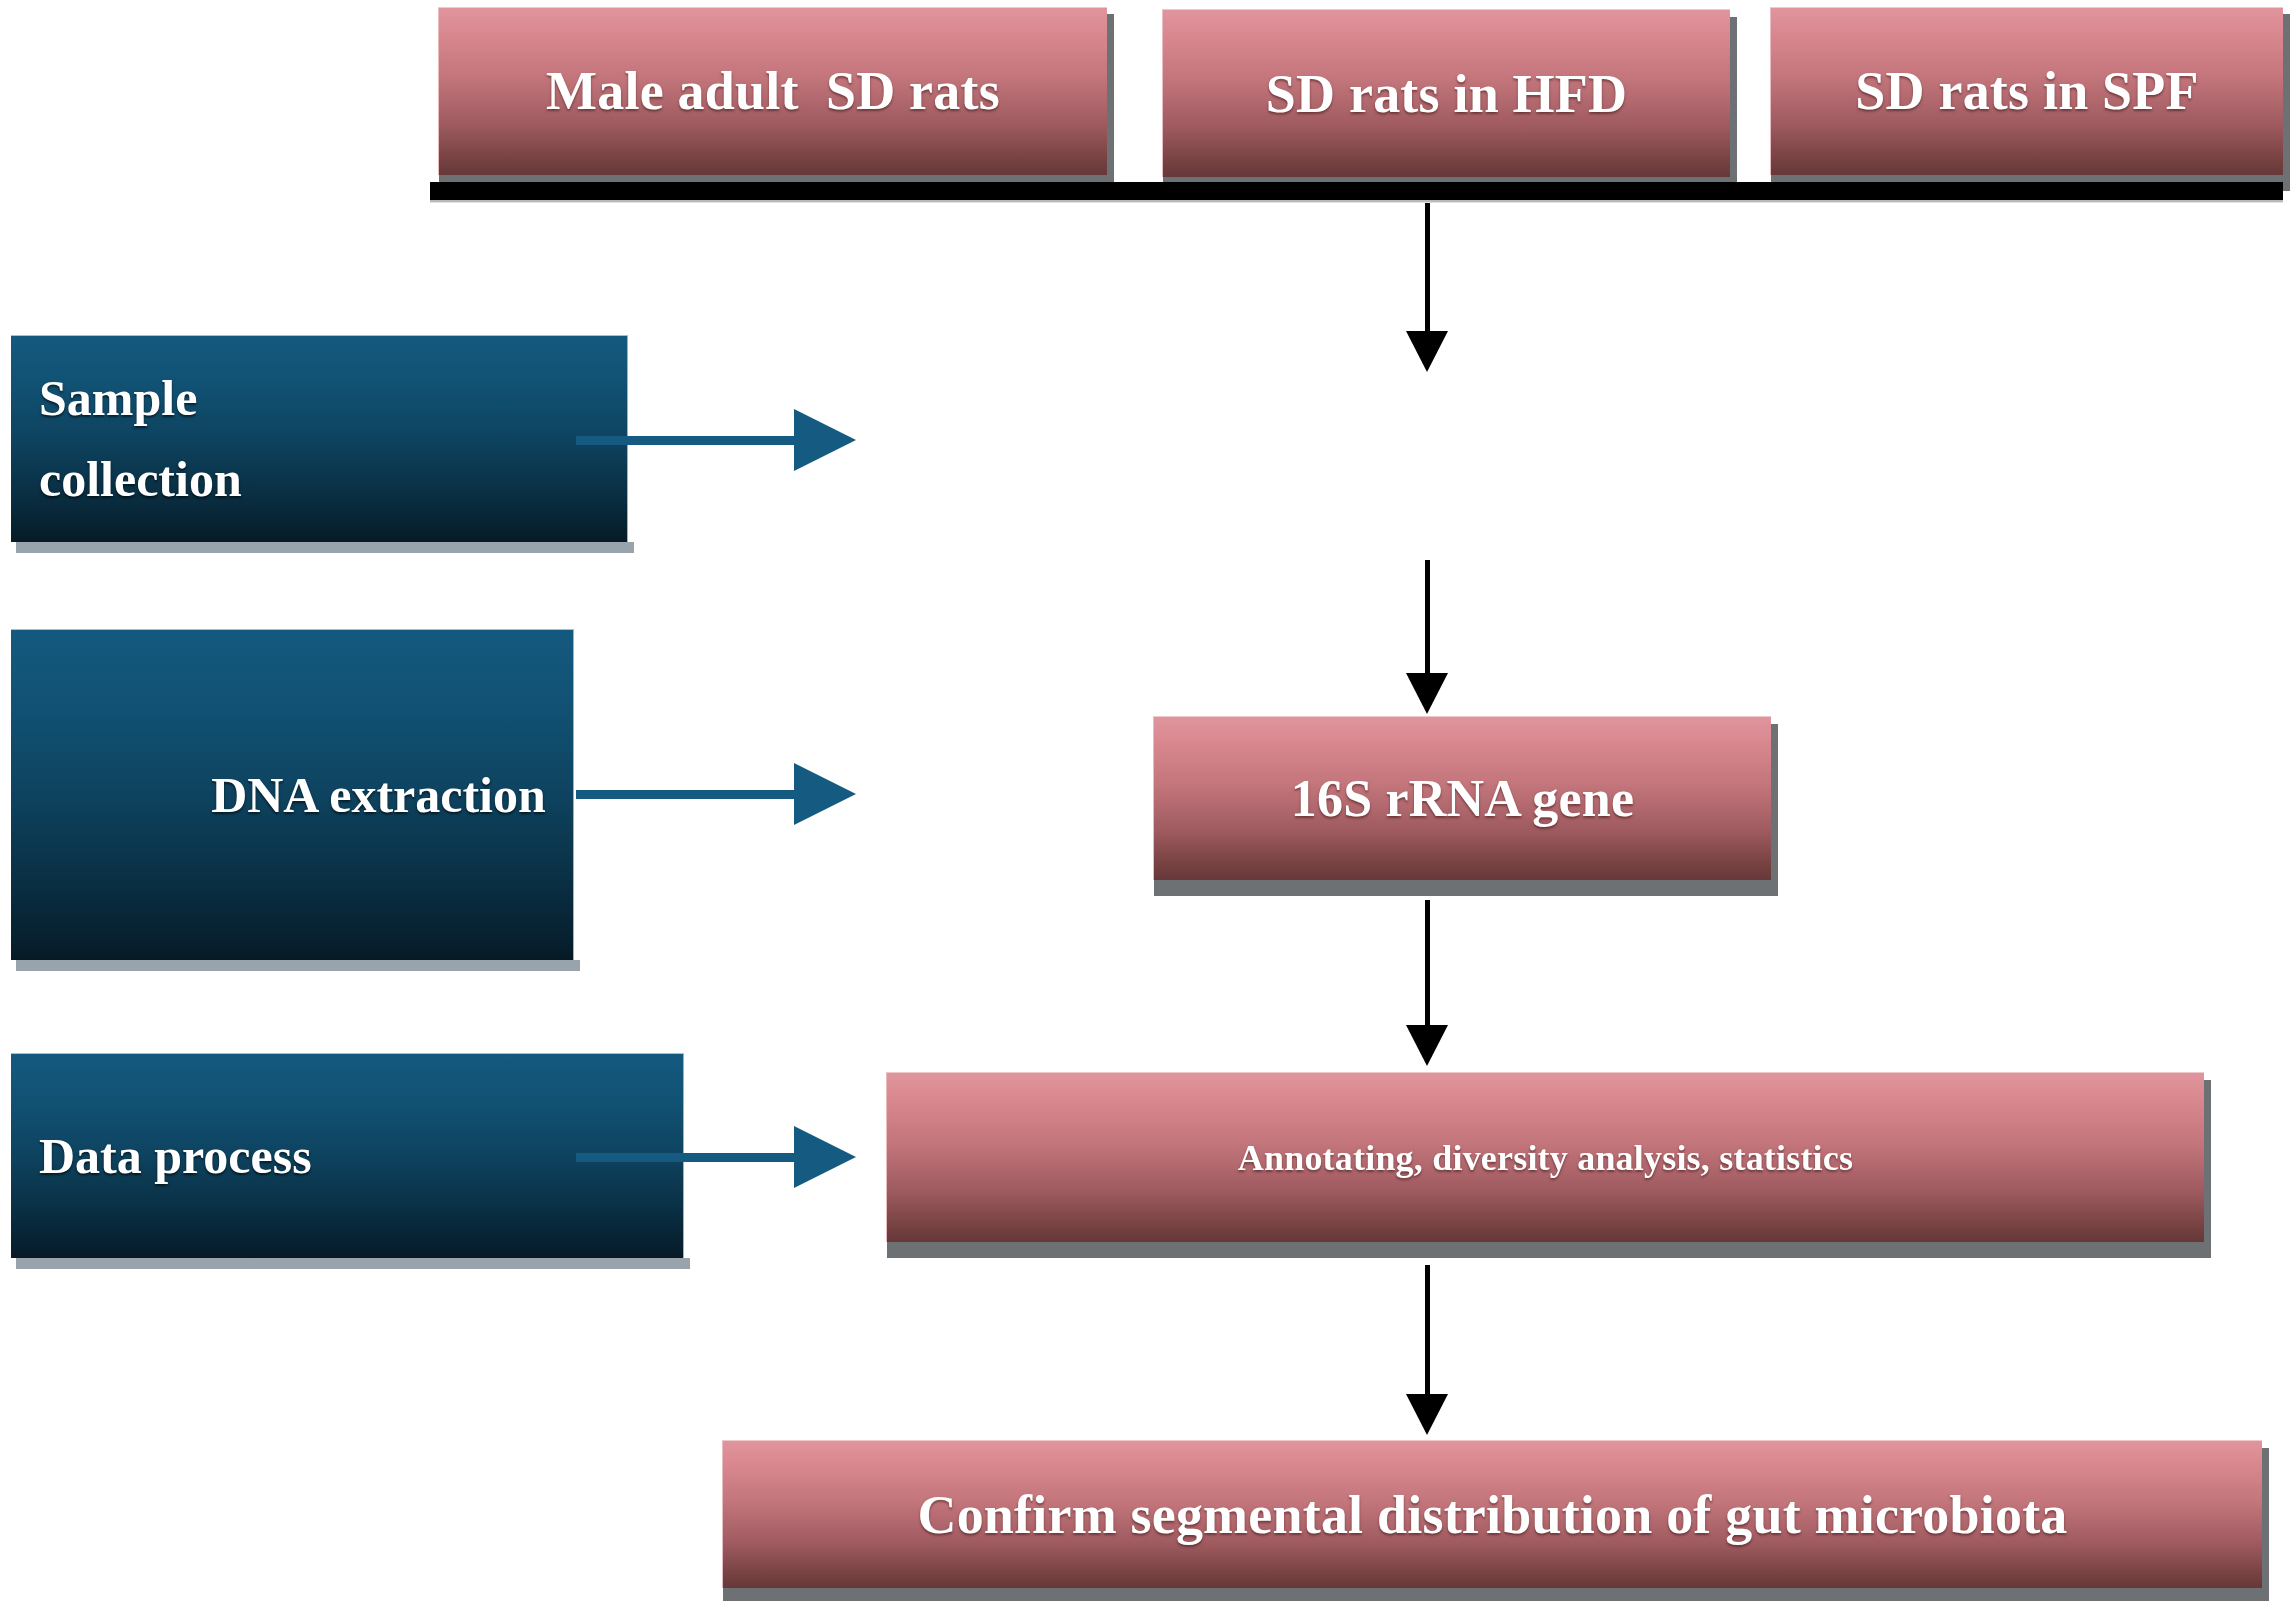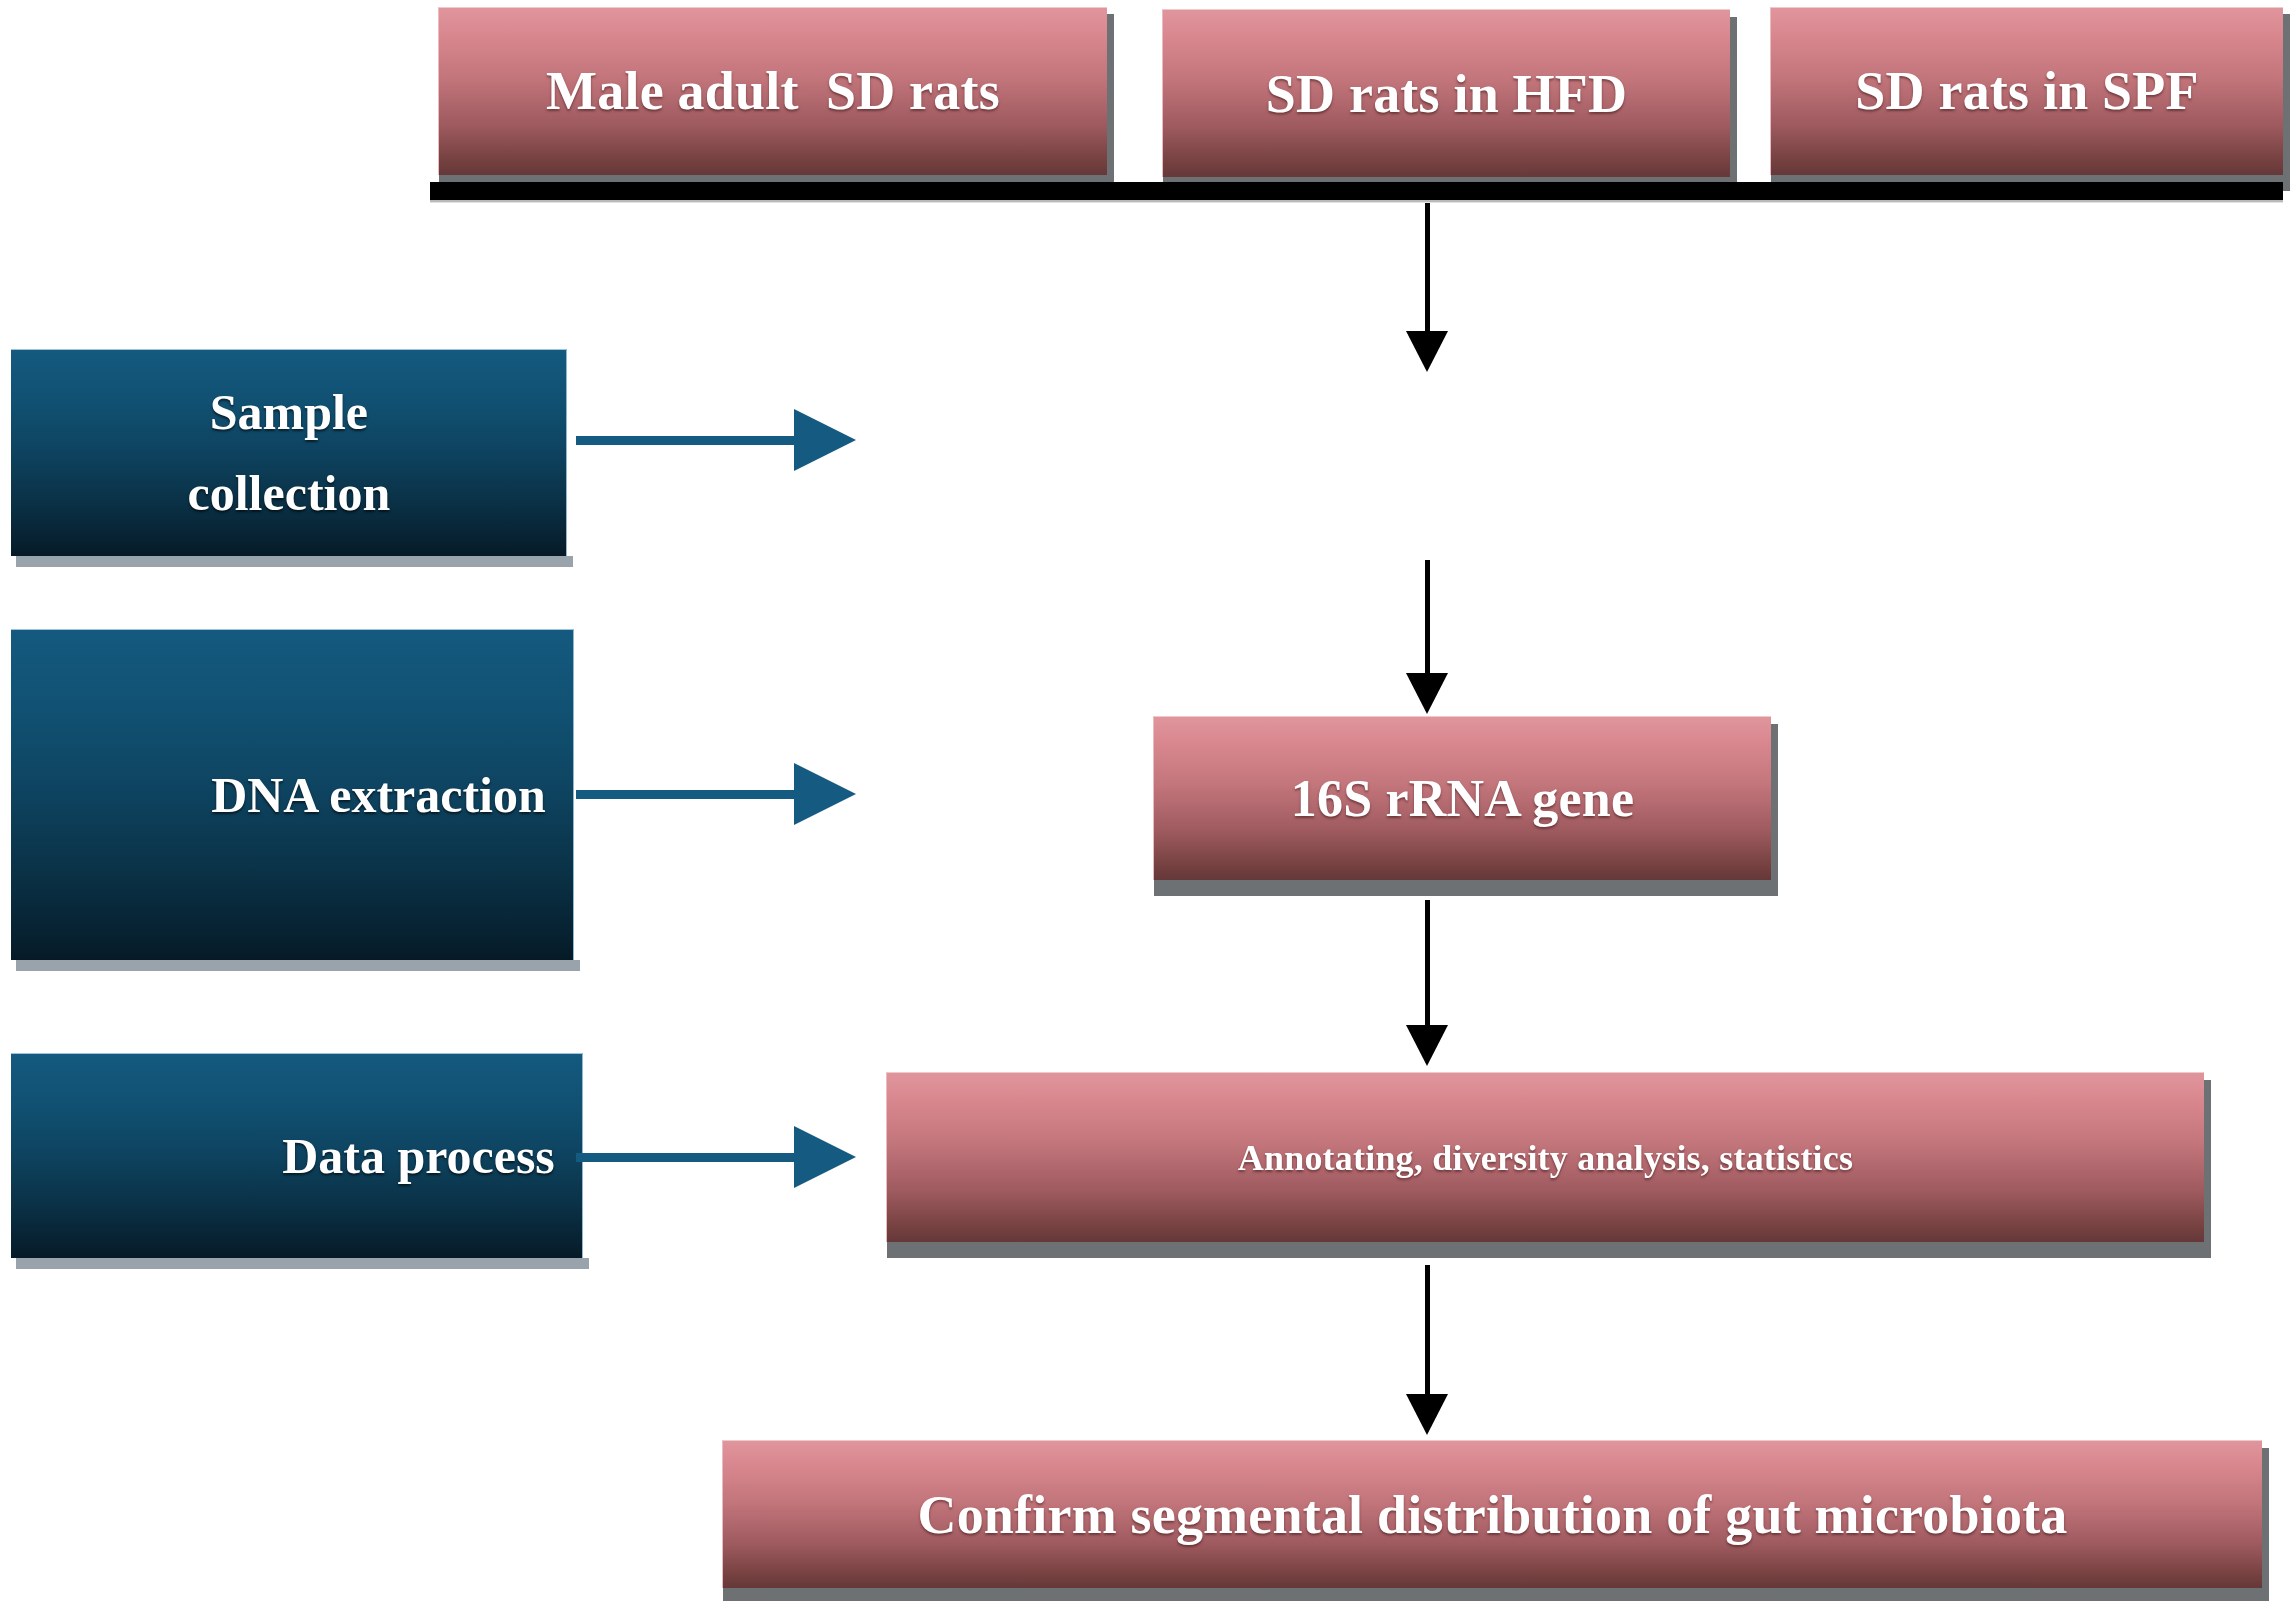--- a/index.html
+++ b/index.html
@@ -162,21 +162,21 @@
     <span>SD rats in SPF</span>
   </div>
 
   <div class="hbar" style="left:430px; top:182px; width:1853px; height:18px;"></div>
 
   <div class="v-arrow" style="left:1406px; top:203px; width:42px; height:169px;">
     <div class="shaft" style="height:131px;"></div>
     <div class="head"></div>
   </div>
 
-  <div class="blue-box" style="left:11.4px; top:349px; width:556px; height:207px; font-size:50px;text-align:center;">
+  <div class="blue-box" style="left:11.4px; top:335px; width:617px; height:207px; font-size:50px;">
     <div class="line">Sample</div>
     <div class="line">collection</div>
   </div>
 
   <div class="h-arrow" style="left:576px; top:409px; width:280px; height:62px;">
     <div class="shaft" style="width:219px;"></div>
     <div class="head"></div>
   </div>
 
 
@@ -196,21 +196,21 @@
 
   <div class="pink-box" style="left:1153px; top:716px; width:618px; height:164px; font-size:52px;">
     <span>16S rRNA gene</span>
   </div>
 
   <div class="v-arrow" style="left:1406px; top:900px; width:42px; height:166px;">
     <div class="shaft" style="height:129px;"></div>
     <div class="head"></div>
   </div>
 
-  <div class="blue-box" style="left:11.4px; top:1053px; width:572px; height:205px; font-size:50px;align-items:flex-end;">
+  <div class="blue-box" style="left:11.4px; top:1053px; width:673px; height:205px; font-size:50px;">
     <div class="line">Data process</div>
   </div>
 
   <div class="h-arrow" style="left:576px; top:1126px; width:280px; height:62px;">
     <div class="shaft" style="width:219px;"></div>
     <div class="head"></div>
   </div>
 
   <div class="pink-box" style="left:886px; top:1072px; width:1318px; height:170px; font-size:36px;">
     <span>Annotating, diversity analysis, statistics</span>

